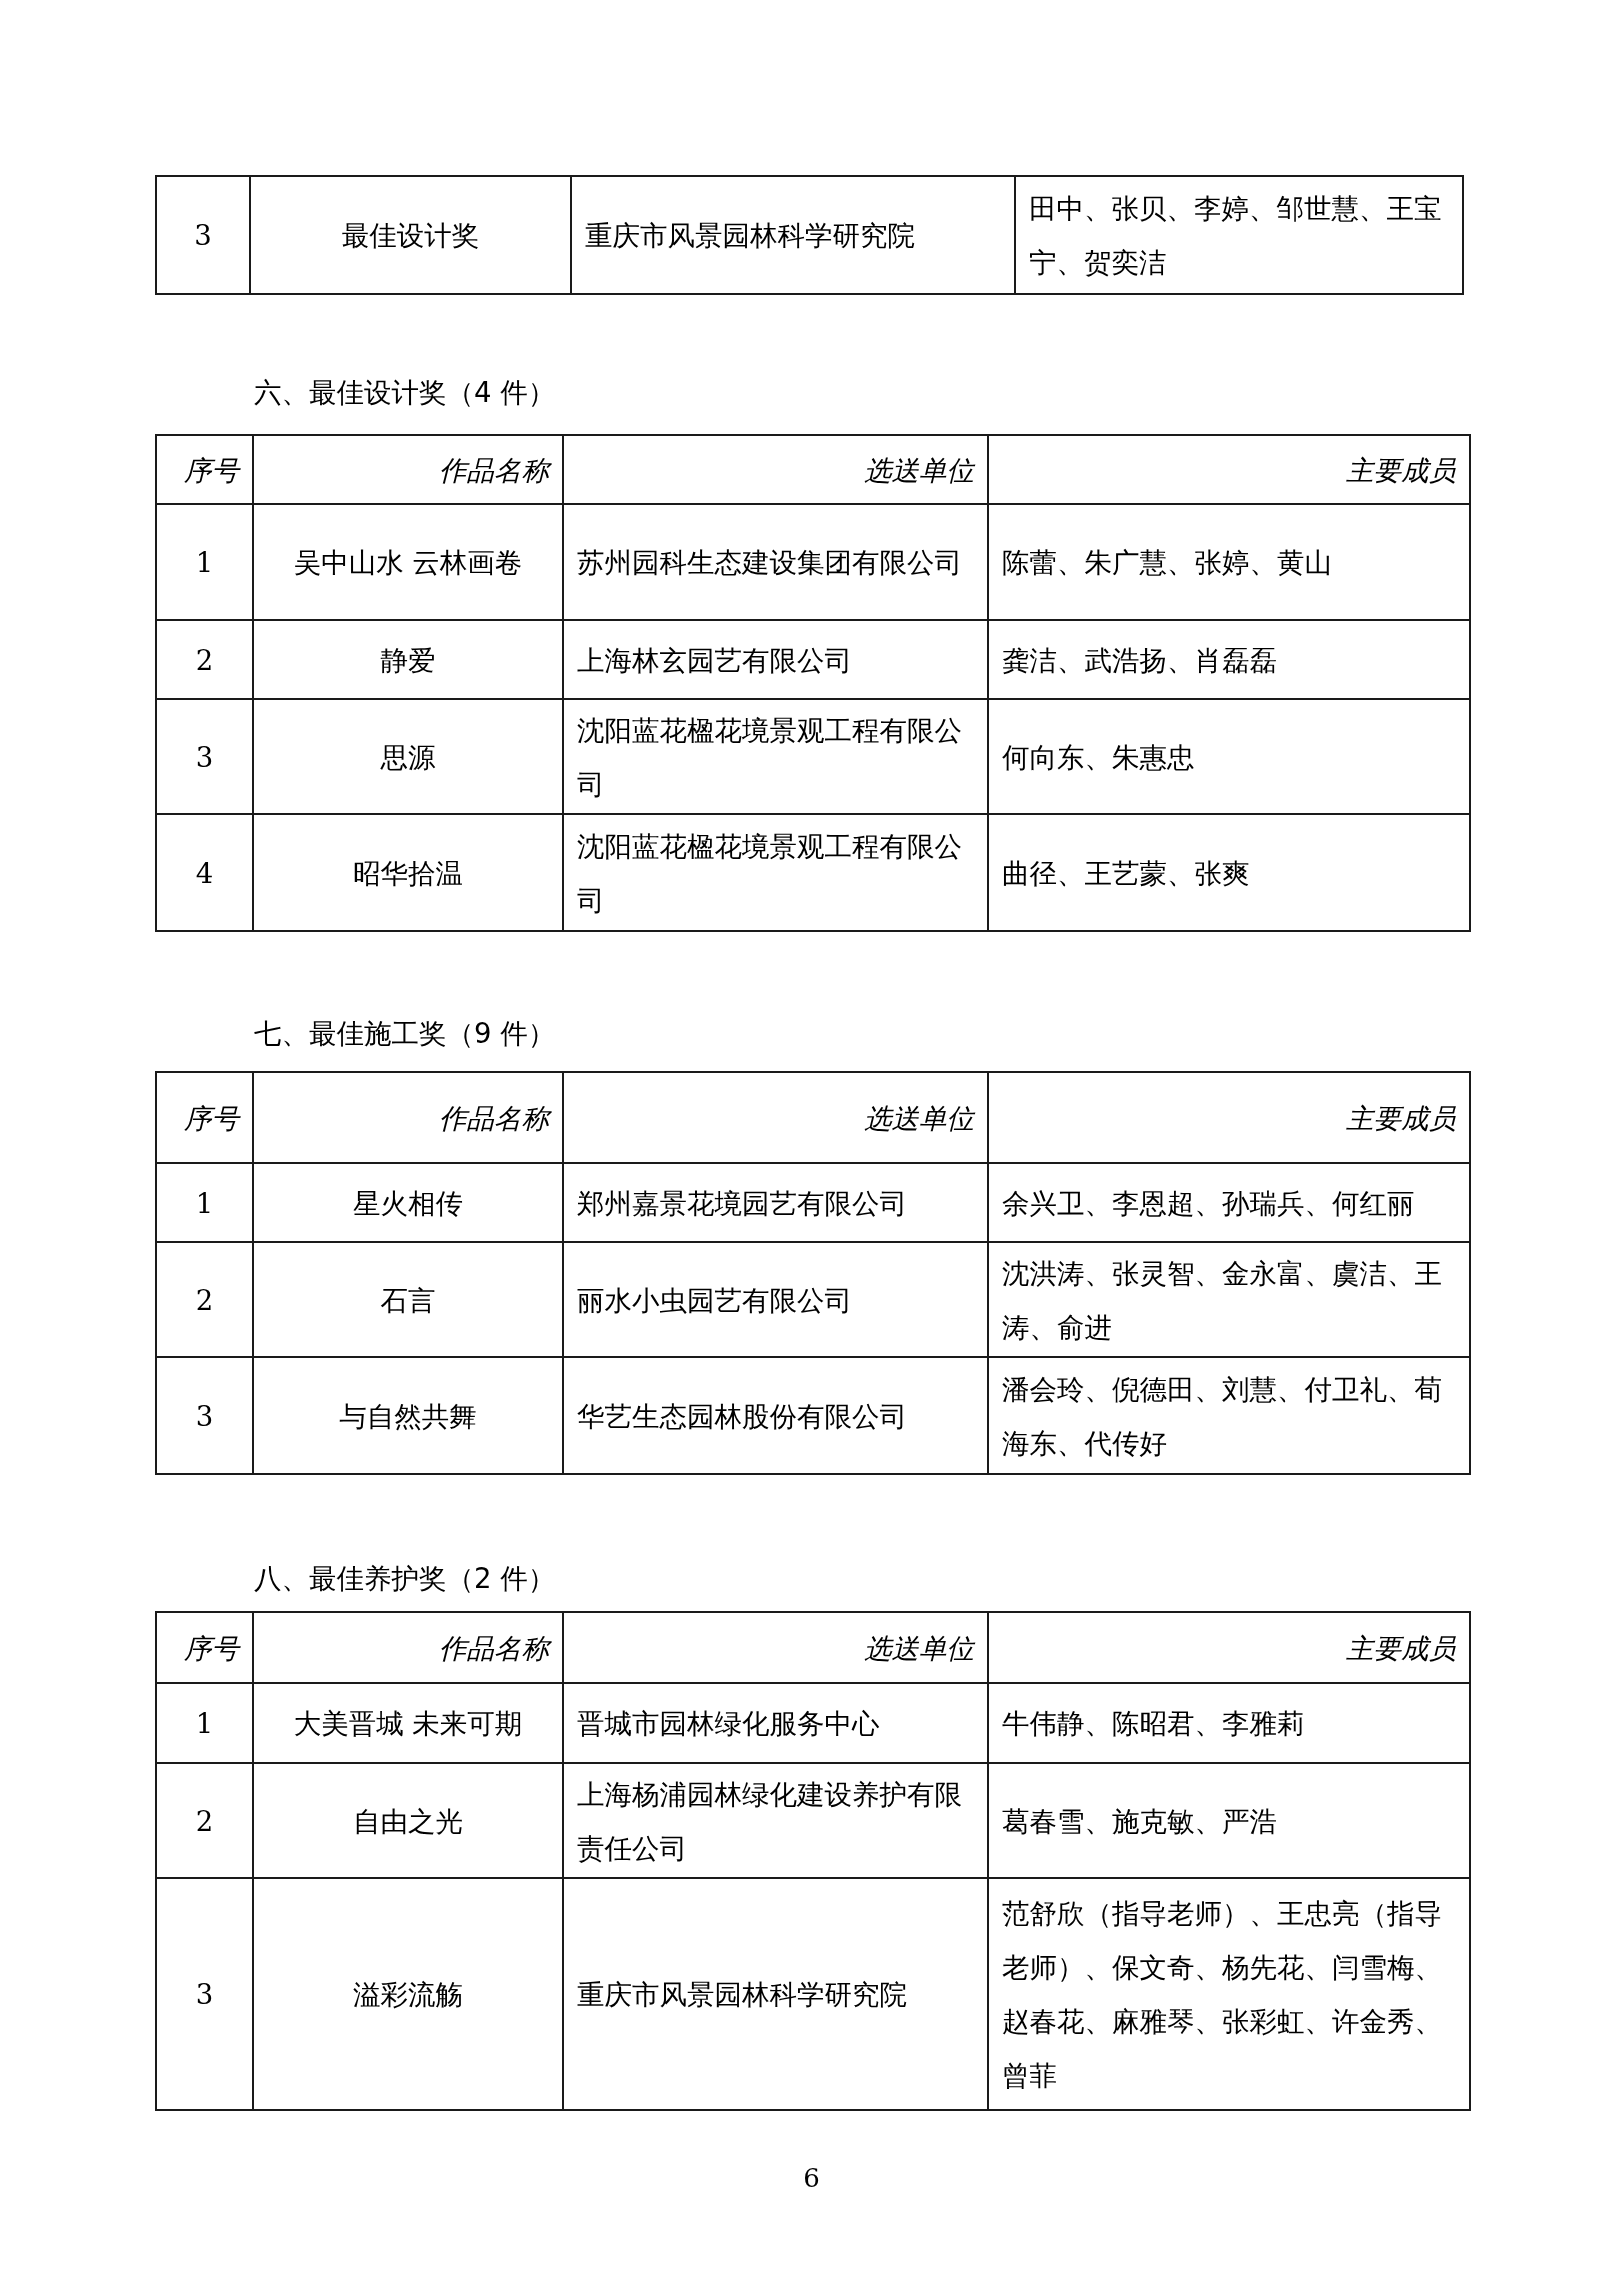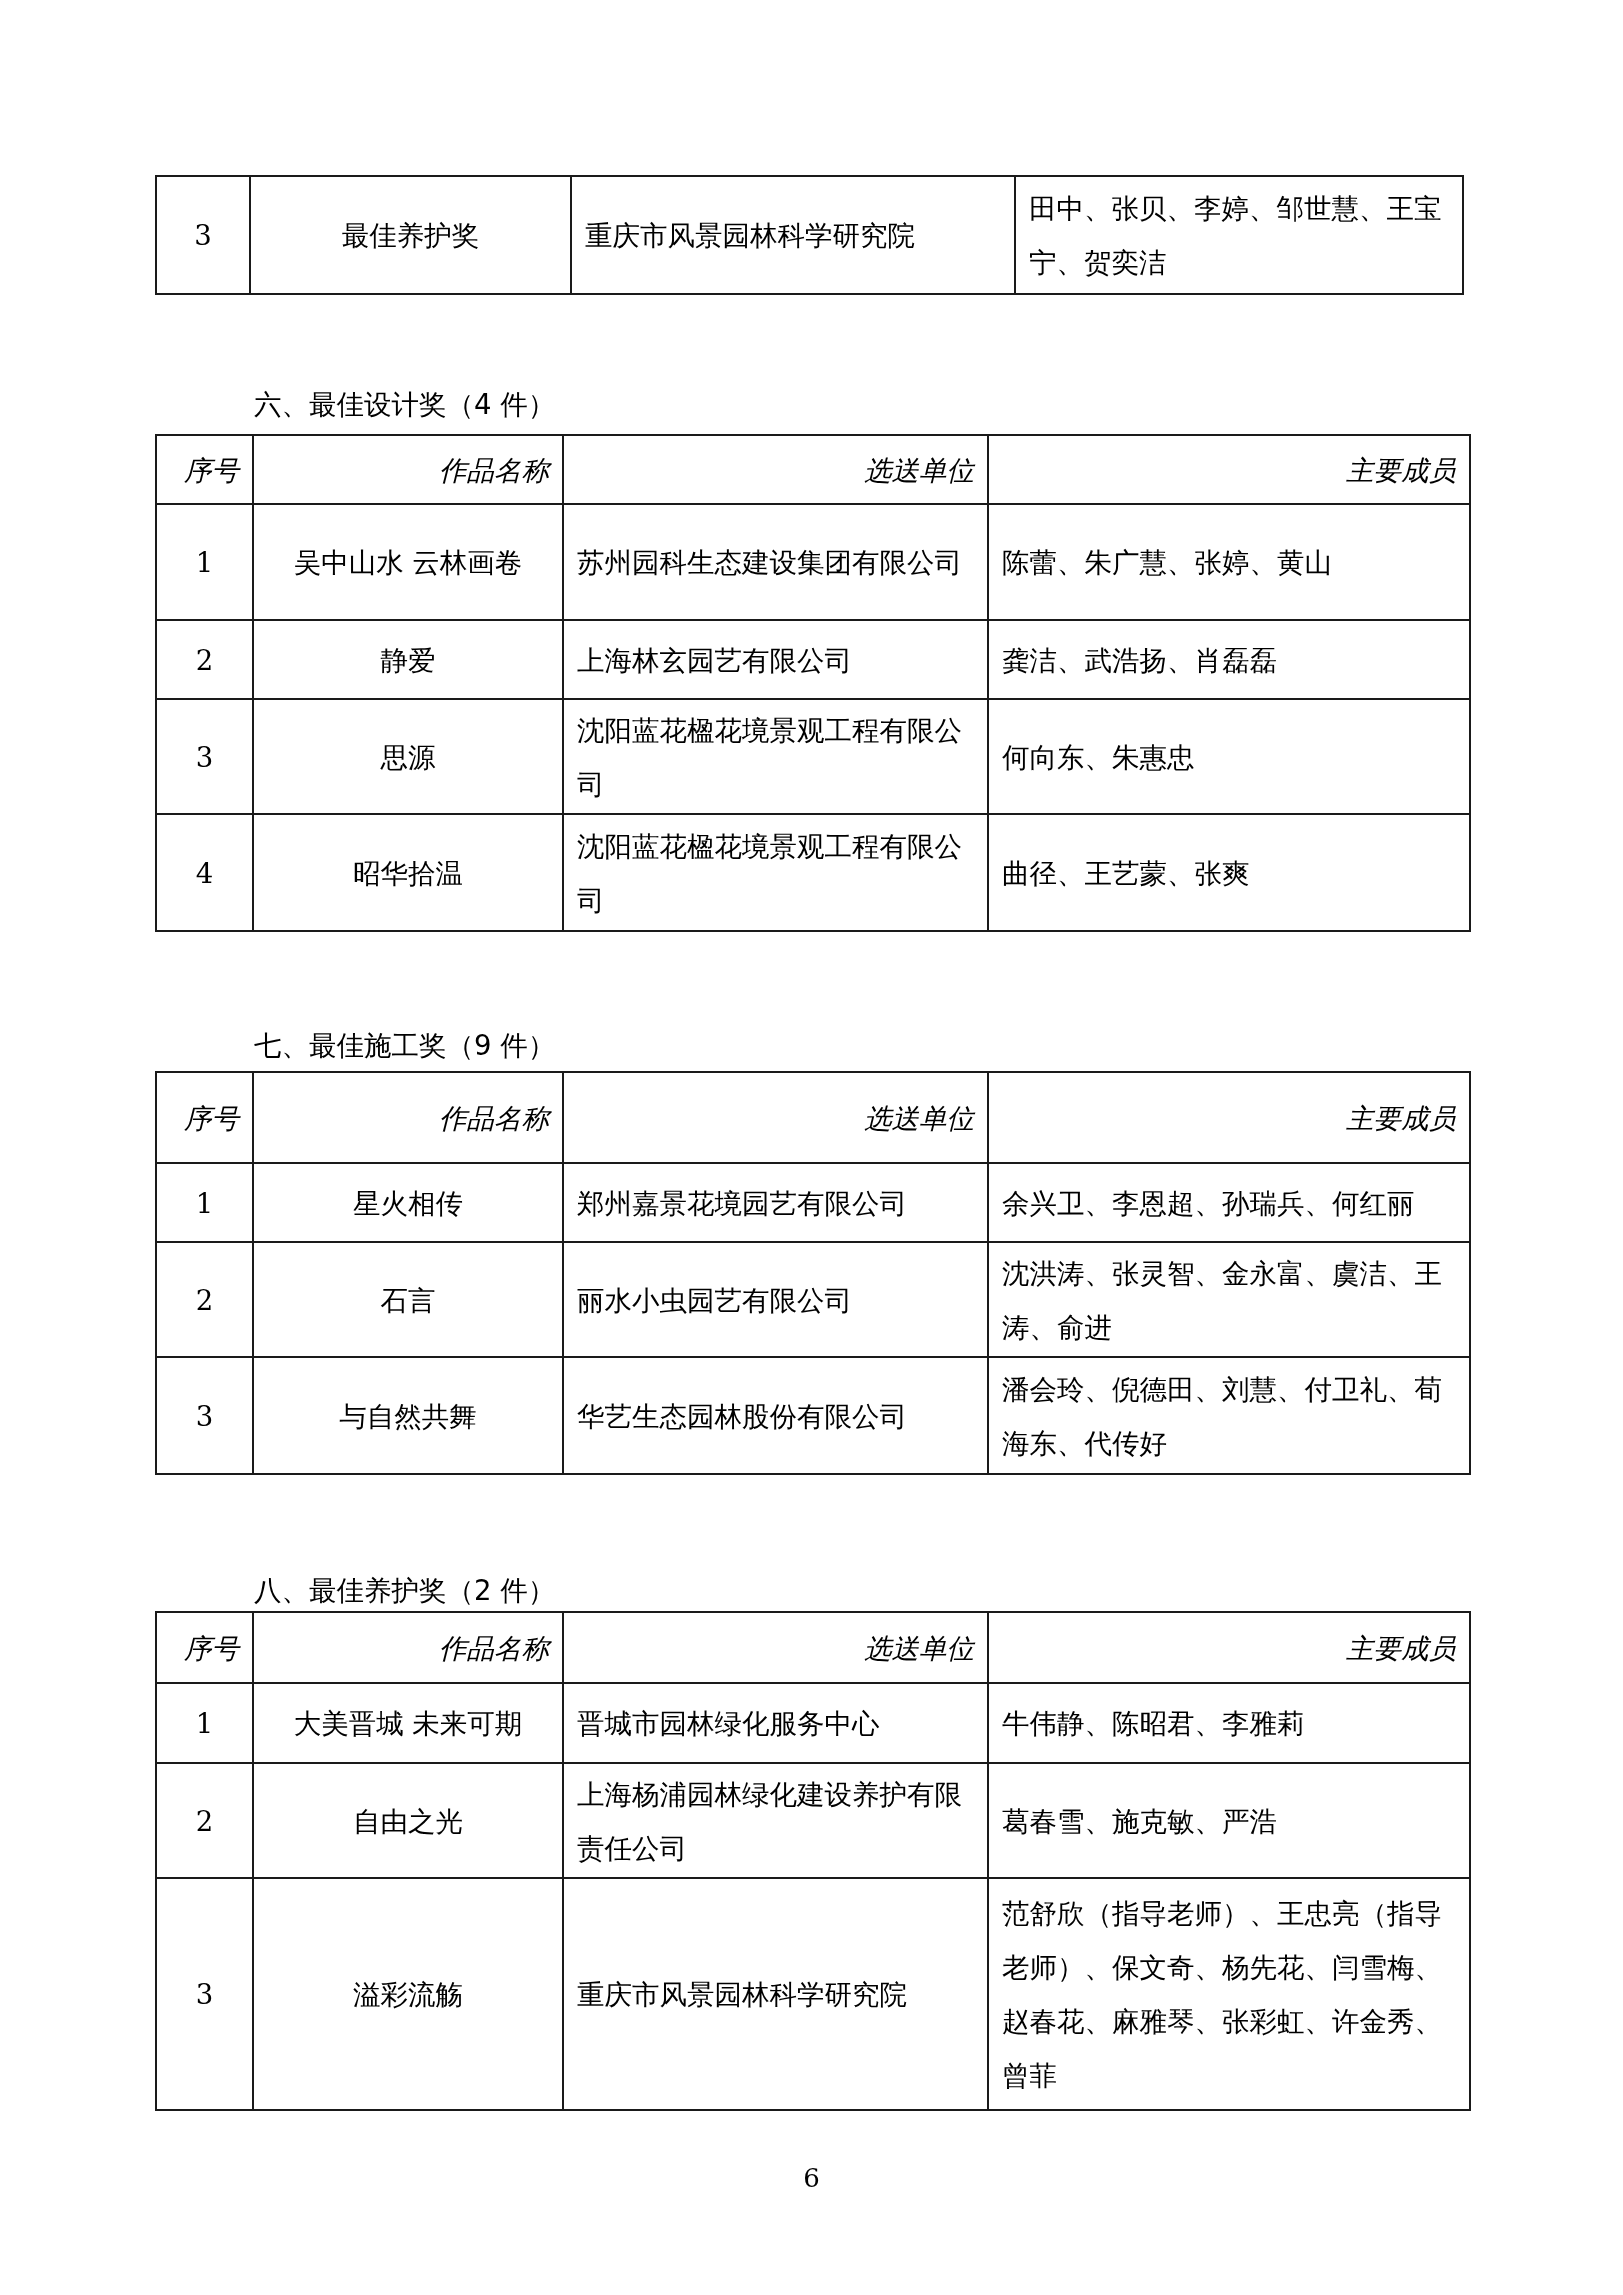--- a/index.html
+++ b/index.html
@@ -1,20 +1,20 @@
 <!DOCTYPE html>
 <html style="font-size:10.5px"><head>
 <meta charset="utf-8">
 <style>
   html, body { margin: 0; padding: 0; background: #ffffff; }
   body { width: 1623px; height: 2295px; position: relative; overflow: hidden;
          font-family: "DejaVu Serif", "Liberation Serif", serif; color: #000; }
   .page { position: absolute; left: 0; top: 0; width: 1623px; height: 2295px; background: #fff; }
   .heading { position: absolute; left: 254px; font-family: "DejaVu Sans", "Liberation Sans", sans-serif;
-             font-size: 27.5px; line-height: 33px; white-space: nowrap; color: #000; margin-top: 12px; }
+             font-size: 27.5px; line-height: 33px; white-space: nowrap; color: #000; }
   table.award { position: absolute; border-collapse: collapse; table-layout: fixed; }
   table.award td, table.award th { border: 2px solid #1a1a1a; padding: 0 13px; font-size: 27.5px;
              line-height: 54px; vertical-align: middle; overflow: hidden; word-break: break-all; }
   table.award th { font-family: "DejaVu Sans", "Liberation Sans", sans-serif; font-weight: normal; text-align: right; font-style: italic; }
   table.award td.c-no { text-align: center; padding: 0; font-family: "DejaVu Serif", "Liberation Serif", serif; }
   table.award td.c-name { text-align: center; }
   table.award td.c-unit, table.award td.c-members { text-align: left; }
   .page-number { position: absolute; left: 0; width: 1623px; top: 2163px; text-align: center;
              font-family: "DejaVu Serif", "Liberation Serif", serif; font-size: 26px; }
 </style>
@@ -26,21 +26,21 @@
   <table class="award" style="left:155px; top:175px; width:1308px;">
     <colgroup>
         <col style="width:94px">
         <col style="width:321px">
         <col style="width:444px">
         <col style="width:448px">
       </colgroup>
     <tbody>
         <tr style="height:118px;">
       <td class="c-no">3</td>
-      <td class="c-name">最佳养护奖</td>
+      <td class="c-name">最佳设计奖</td>
       <td class="c-unit">重庆市风景园林科学研究院</td>
       <td class="c-members">田中、张贝、李婷、邹世慧、王宝宁、贺奕洁</td>
     </tr>
   </tbody>
     </table>
 
   <div class="heading" style="top:376px;">六、最佳设计奖（4 件）</div>
   <table class="award" style="left:155px; top:434px; width:1314px;">
     <colgroup>
         <col style="width:97px">

